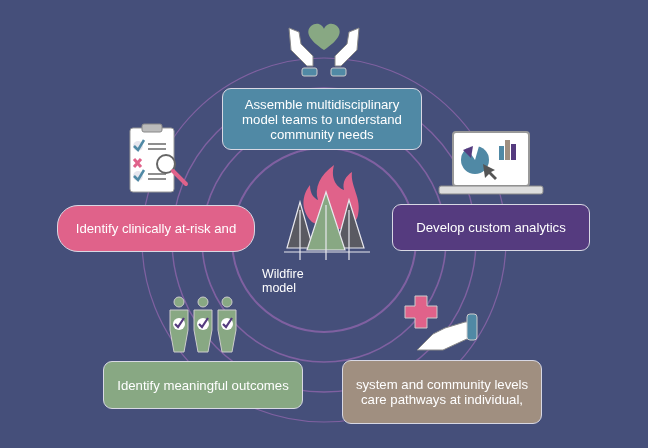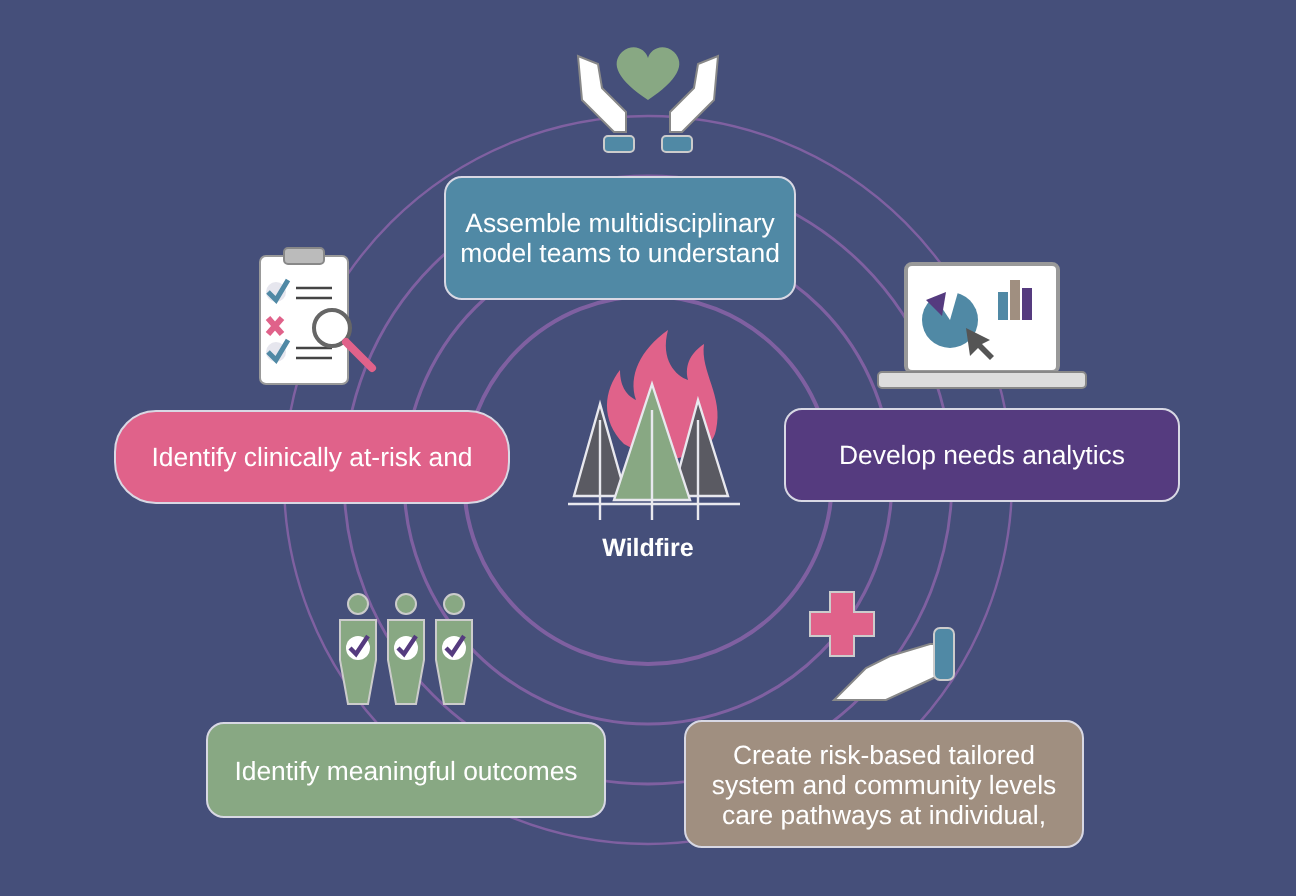--- a/index.html
+++ b/index.html
@@ -1,20 +1,20 @@
 <!DOCTYPE html>
 <html><head>
 <meta charset="utf-8">
 <style>
   html, body { margin:0; padding:0; }
   body { width:648px; height:448px; background:#454f7a; position:relative; overflow:hidden; font-family:"Liberation Sans", sans-serif; }
   #rings { position:absolute; left:0; top:0; width:648px; height:448px; }
   .box { position:absolute; border:1.5px solid #d8d8e4; border-radius:9px; color:#fff; text-align:center; font-size:13.2px; line-height:15px; display:flex; align-items:center; justify-content:center; box-sizing:border-box; padding:0 6px; }
   .icon { position:absolute; }
-  .center-title { position:absolute; left:262px; top:267px; width:124px; text-align:center; color:#fff; font-weight:bold; font-size:12.5px; line-height:14px; }
+  .center-title { position:absolute; left:262px; top:267px; width:124px; color:#fff; font-weight:normal; font-size:12.5px; line-height:14px; }
 </style>
 </head>
 <body>
 
 <svg id="rings" viewBox="0 0 648 448">
   <g fill="none" stroke="#8a64a8" stroke-width="2" opacity="0.85">
     <circle cx="324" cy="240" r="92"></circle>
     <circle cx="324" cy="240" r="122" stroke-width="1.6"></circle>
     <circle cx="324" cy="240" r="152" stroke-width="1.4"></circle>
     <circle cx="324" cy="240" r="182" stroke-width="1.2"></circle>
@@ -28,33 +28,35 @@
     <path d="M67 40 L54 88 L82 88 Z" fill="#5a5a62"></path>
     <path d="M44 32 L25 90 L63 90 Z" fill="#88a883"></path>
     <line x1="18" y1="50" x2="18" y2="100"></line>
     <line x1="67" y1="50" x2="67" y2="100"></line>
     <line x1="44" y1="45" x2="44" y2="100"></line>
     <line x1="2" y1="92" x2="88" y2="92"></line>
   </g>
 </svg>
 <div class="center-title">
   <div>Wildfire</div>
+  <div>model</div>
 </div>
 
 <svg class="icon" style="left:287px;top:20px" width="74" height="60" viewBox="0 0 74 60">
   <path d="M37 30 C22 20 18 12 24 6 C30 1 36 5 37 9 C38 5 44 1 50 6 C56 12 52 20 37 30 Z" fill="#88a883"></path>
   <path d="M2 8 L4 30 L20 46 L26 46 L26 36 L14 24 L12 12 Z" fill="#fff" stroke="#888" stroke-width="1"></path>
   <path d="M72 8 L70 30 L54 46 L48 46 L48 36 L60 24 L62 12 Z" fill="#fff" stroke="#888" stroke-width="1"></path>
   <rect x="15" y="48" width="15" height="8" rx="2" fill="#5089a5" stroke="#ccc"></rect>
   <rect x="44" y="48" width="15" height="8" rx="2" fill="#5089a5" stroke="#ccc"></rect>
 </svg>
-<div class="box" style="left:222px;top:88px;width:176px;height:62px;background:#5089a5;">
+<div class="box" style="left:222px;top:88px;width:200px;height:62px;background:#5089a5;">
   <div>
     <div>Assemble multidisciplinary</div>
     <div>model teams to understand</div>
+    <div>community needs</div>
   </div>
 </div>
 
 <svg class="icon" style="left:128px;top:122px" width="70" height="72" viewBox="0 0 70 72">
   <rect x="2" y="6" width="44" height="64" rx="3" fill="#fff" stroke="#999"></rect>
   <rect x="14" y="2" width="20" height="8" rx="2" fill="#bbb" stroke="#888"></rect>
   <circle cx="10" cy="24" r="5" fill="#e6e6ee"></circle>
     <path d="M6 24 L10 28 L16 18" stroke="#5089a5" stroke-width="2.5" fill="none"></path>
   <path d="M6 37 L13 45 M13 37 L6 45" stroke="#e0628a" stroke-width="3"></path>
   <circle cx="10" cy="54" r="5" fill="#e6e6ee"></circle>
@@ -80,21 +82,21 @@
   <circle cx="38" cy="30" r="14" fill="#5089a5"></circle>
   <path d="M38 30 L30 18 A14 14 0 0 1 42 16 Z" fill="#fff"></path>
   <path d="M36 16 L26 20 L34 28 Z" fill="#553b7f"></path>
   <rect x="62" y="16" width="5" height="14" fill="#5089a5"></rect>
     <rect x="68" y="10" width="5" height="20" fill="#a08f80"></rect>
     <rect x="74" y="14" width="5" height="16" fill="#553b7f"></rect>
   <path d="M46 34 L48 48 L52 44 L58 50 L60 48 L54 42 L58 40 Z" fill="#555"></path>
 </svg>
 <div class="box" style="left:392px;top:204px;width:198px;height:47px;background:#553b7f;">
   <div>
-    <div>Develop needs analytics</div>
+    <div>Develop custom analytics</div>
   </div>
 </div>
 
 <svg class="icon" style="left:167px;top:296px" width="72" height="58" viewBox="0 0 72 58">
   <g fill="#88a883" stroke="#ccc" stroke-width="1">
     <circle cx="12" cy="6" r="5"></circle>
       <path d="M3 14 H21 V34 L17 56 H7 L3 34 Z"></path>
     <circle cx="36" cy="6" r="5"></circle>
       <path d="M27 14 H45 V34 L41 56 H31 L27 34 Z"></path>
     <circle cx="60" cy="6" r="5"></circle>
@@ -115,17 +117,16 @@
   <div>Identify meaningful outcomes</div>
 </div>
 
 <svg class="icon" style="left:403px;top:294px" width="80" height="58" viewBox="0 0 80 58">
   <path d="M12 2 H24 V12 H34 V24 H24 V34 H12 V24 H2 V12 H12 Z" fill="#e0628a" stroke="#ccc"></path>
   <path d="M14 56 L30 40 L42 34 L62 28 L66 28 L66 44 L40 56 Z" fill="#fff" stroke="#888"></path>
   <rect x="64" y="20" width="10" height="26" rx="3" fill="#5089a5" stroke="#ccc"></rect>
 </svg>
 <div class="box" style="left:342px;top:360px;width:200px;height:64px;background:#a08f80;">
   <div>
-    <div>Create risk-based tailored</div>
     <div>system and community levels</div>
     <div>care pathways at individual,</div>
   </div>
 </div>
 
 </body></html>

